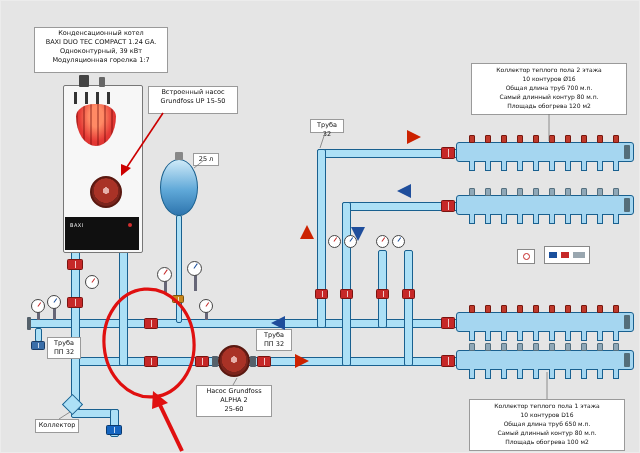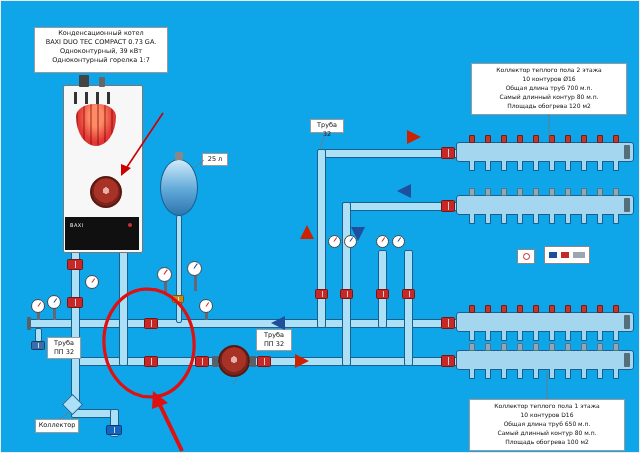--- a/index.html
+++ b/index.html
@@ -1,17 +1,17 @@
 <!DOCTYPE html>
 <html><head>
 <meta charset="utf-8">
 <style>
   *{margin:0;padding:0;box-sizing:border-box}
   body{font-family:"DejaVu Sans",sans-serif;background:#fff}
-  #canvas{position:relative;width:640px;height:453px;background:#0ea5e9;border:1px solid #ececec;overflow:hidden}
+  #canvas{position:relative;width:640px;height:453px;background:#e5e5e5;border:1px solid #ececec;overflow:hidden}
   .ph,.pv{position:absolute;background:#ace0f6;border:1.5px solid #19608f;border-radius:2px;z-index:5}
   .ph{height:9px}
   .pv{width:9px}
   .lbl{position:absolute;background:#fff;border:1px solid #9a9a9a;color:#111;text-align:center;font-size:6.5px;line-height:9px;padding:1px 2px;z-index:30}
   .lbl.small{font-size:6px}
   .valve{position:absolute;background:#c62828;border:1px solid #7a1410;border-radius:1.5px;z-index:12}
   .valve:after{content:"";position:absolute;left:50%;top:1px;bottom:1px;width:1px;background:rgba(255,255,255,.75)}
   .gauge{position:absolute;background:#fff;border:1.5px solid #444;border-radius:50%;z-index:12}
   .gauge:after{content:"";position:absolute;left:48%;top:48%;width:45%;height:1.3px;background:#c62828;transform-origin:0 50%;transform:rotate(-55deg)}
   .gauge.gb:after{background:#1a4f9c}
@@ -42,42 +42,46 @@
   <div class="pv" style="left:70px;top:250px;height:162px;"></div>
   <div class="pv" style="left:118px;top:250px;height:115px;"></div>
   <div class="ph" style="left:70px;top:408px;width:48px;"></div>
   <div class="pv" style="left:109px;top:408px;height:28px;"></div>
   <div class="pv" style="left:34px;top:327px;width:7px;height:14px;"></div>
   <div class="pv" style="left:175px;top:214px;width:6px;height:108px;border-width:1px;"></div>
   <div class="flange" style="left:26px;top:316px;width:4px;height:13px;"></div>
 
   <div class="lbl" style="left:33px;top:26px;width:134px;height:46px;">
     <div>Конденсационный котел</div>
-    <div>BAXI DUO TEC COMPACT 0.73 GA.</div>
+    <div>BAXI DUO TEC COMPACT 1.24 GA.</div>
     <div>Одноконтурный, 39 кВт</div>
-    <div>Одноконтурный горелка 1:7</div>
+    <div>Модуляционная горелка 1:7</div>
   </div>
 
   <div class="flange" style="left:78px;top:74px;width:10px;height:12px;background:#444;"></div>
   <div class="flange" style="left:98px;top:76px;width:6px;height:10px;background:#666;"></div>
 
   <div class="boiler">
     <div style="position:absolute;left:10px;top:6px;width:44px;height:12px;background:repeating-linear-gradient(90deg,#333 0 3px,transparent 3px 11px);"></div>
     <div style="position:absolute;left:12px;top:18px;width:40px;height:42px;border-radius:45% 45% 50% 50%/30% 30% 70% 70%;background:repeating-linear-gradient(90deg,rgba(100,0,0,.35) 0 2px,transparent 2px 7px),radial-gradient(ellipse at 50% 30%,#ff8a65 0 25%,#e53935 60%,#c62828);"></div>
     <div class="pump" style="left:26px;top:90px;width:32px;height:32px;"></div>
     <div style="position:absolute;left:1px;top:131px;width:74px;height:33px;background:#101010;">
       <span style="position:absolute;left:5px;top:5px;color:#eee;font-size:5px;letter-spacing:.5px;">BAXI</span>
       <span style="position:absolute;right:7px;top:6px;width:4px;height:4px;border-radius:50%;background:#d32f2f;"></span>
     </div>
   </div>
 
+  <div class="lbl" style="left:147px;top:85px;width:90px;height:28px;">
+    <div>Встроенный насос</div>
+    <div>Grundfoss UP 15-50</div>
+  </div>
 
   <div class="flange" style="left:174px;top:151px;width:8px;height:8px;background:#888;"></div>
   <div style="position:absolute;left:159px;top:158px;width:38px;height:57px;border-radius:50%;background:linear-gradient(180deg,#cfeaf8,#5fa8d8 55%,#2e75ae);border:1.5px solid #19608f;z-index:9;"></div>
-  <div class="lbl" style="left:201px;top:152px;width:26px;height:13px;">
+  <div class="lbl" style="left:192px;top:152px;width:26px;height:13px;">
     <div>25 л</div>
   </div>
 
   <div class="valve" style="left:66px;top:258px;width:16px;height:11px;"></div>
   <div class="valve" style="left:66px;top:296px;width:16px;height:11px;"></div>
   <div class="valve" style="left:143px;top:317px;width:14px;height:11px;"></div>
   <div class="valve" style="left:143px;top:355px;width:14px;height:11px;"></div>
   <div class="valve" style="left:194px;top:355px;width:14px;height:11px;"></div>
   <div class="valve" style="left:256px;top:355px;width:14px;height:11px;"></div>
   <div class="valve" style="left:314px;top:288px;width:13px;height:10px;"></div>
@@ -106,20 +110,25 @@
   <div class="gauge" style="left:198px;top:298px;width:14px;height:14px;"></div>
   <div class="stem" style="left:204px;top:311px;height:8px;"></div>
   <div class="gauge" style="left:327px;top:234px;width:13px;height:13px;"></div>
   <div class="gauge gb" style="left:343px;top:234px;width:13px;height:13px;"></div>
   <div class="gauge" style="left:375px;top:234px;width:13px;height:13px;"></div>
   <div class="gauge gb" style="left:391px;top:234px;width:13px;height:13px;"></div>
 
   <div class="flange" style="left:211px;top:355px;width:6px;height:11px;"></div>
   <div class="flange" style="left:249px;top:355px;width:6px;height:11px;"></div>
   <div class="pump" style="left:217px;top:344px;width:32px;height:32px;"></div>
+  <div class="lbl" style="left:195px;top:384px;width:76px;height:32px;">
+    <div>Насос Grundfoss</div>
+    <div>ALPHA 2</div>
+    <div>25-60</div>
+  </div>
 
   <div class="lbl" style="left:309px;top:118px;width:34px;height:14px;">
     <div>Труба 32</div>
   </div>
   <div class="lbl" style="left:46px;top:336px;width:34px;height:22px;">
     <div>Труба</div>
     <div>ПП 32</div>
   </div>
   <div class="lbl" style="left:255px;top:328px;width:36px;height:22px;">
     <div>Труба</div>

